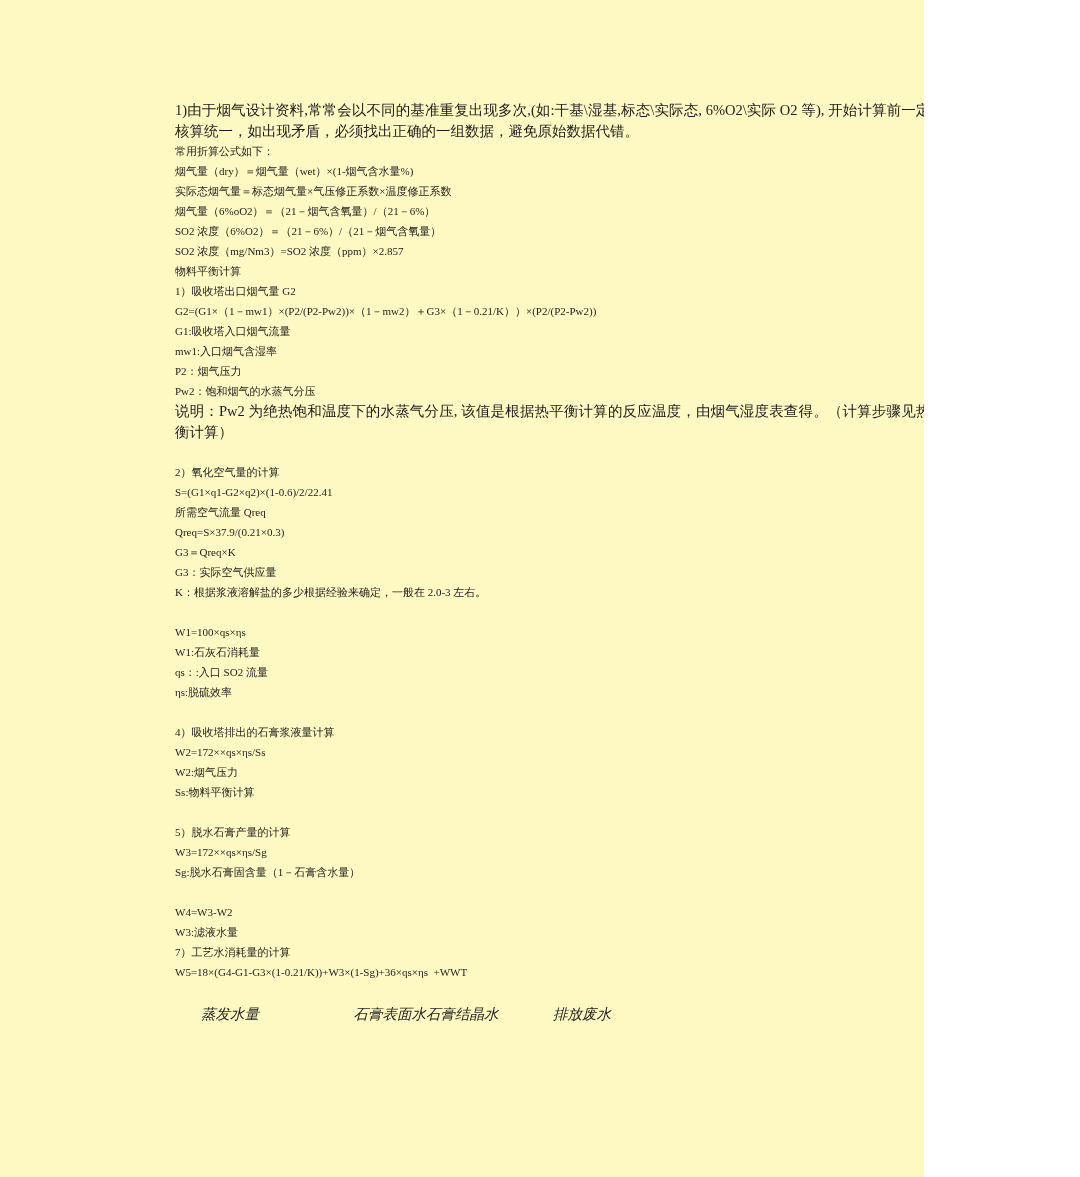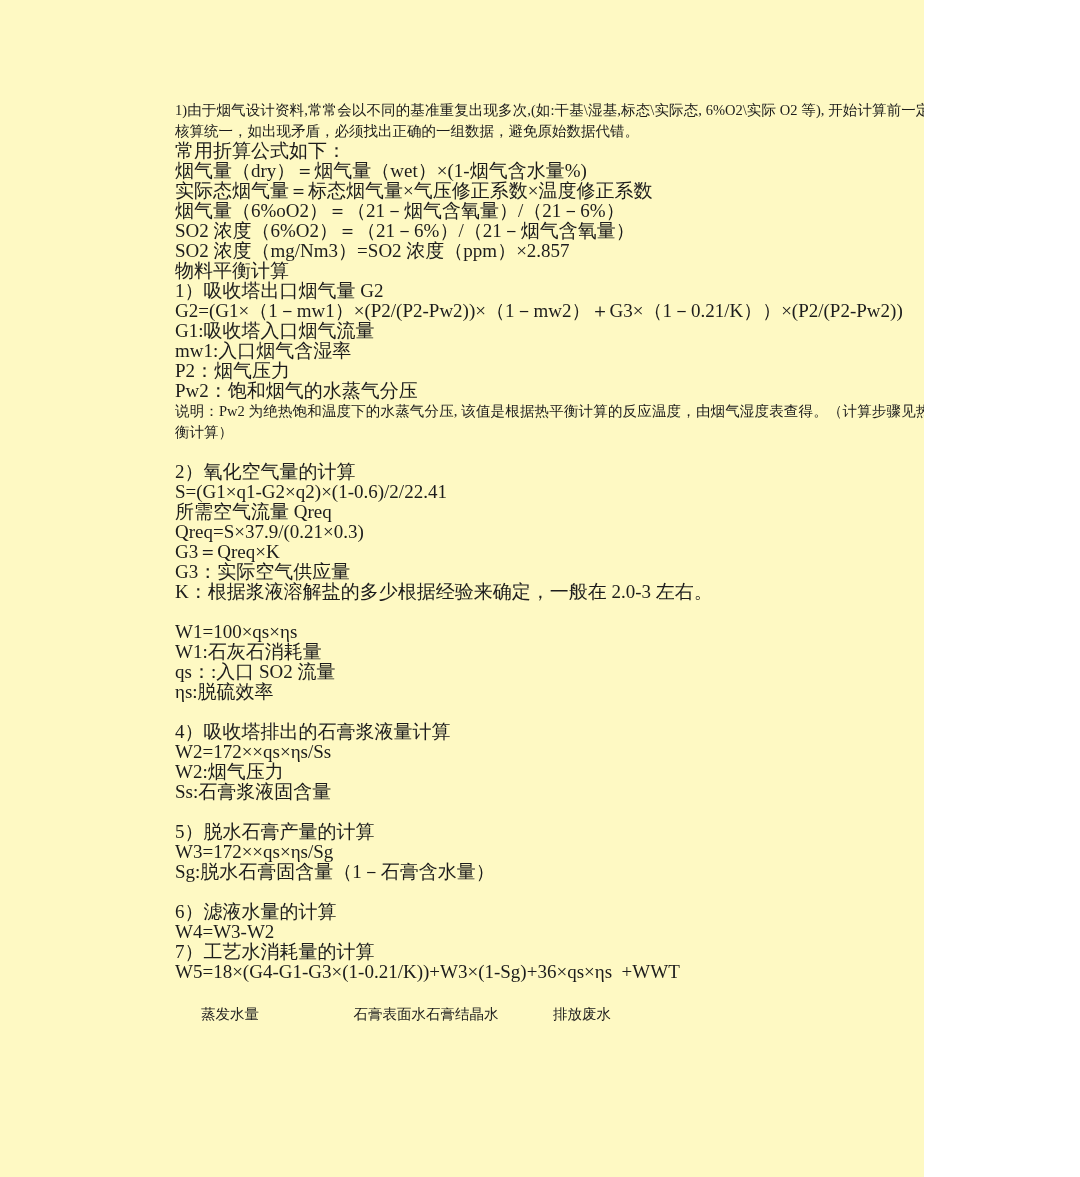--- a/index.html
+++ b/index.html
@@ -16,21 +16,21 @@
     color: #1a1a1a;
     overflow: hidden;
   }
   .doc-body {
     position: absolute;
     left: 175px;
     top: 100px;
     width: 770px;
   }
   .line {
-    font-size: 19px;
+    font-size: 11px;
     line-height: 20px;
     white-space: pre-wrap;
     color: #1c1c1c;
   }
   .para {
     font-size: 14.5px;
     line-height: 20.5px;
     text-align: justify;
     white-space: pre-wrap;
     color: #1c1c1c;
@@ -42,20 +42,21 @@
     margin-top: 22px;
     padding-left: 26px;
     font-size: 14.5px;
     line-height: 20px;
     color: #1c1c1c;
     display: flex;
     gap: 0;
   }
   .footnote-row span {
     display: inline-block;
+    font-style: italic;
   }
   .fn1 { width: 110px; }
   .fn2 { width: 115px; text-align: right; }
   .fn3 { width: 95px; }
   .fn4 { width: 90px; text-align: right; }
 </style>
 </head>
 <body>
 
 <div class="page">
@@ -94,32 +95,32 @@
     <div class="line">W1=100×qs×ηs</div>
     <div class="line">W1:石灰石消耗量</div>
     <div class="line">qs：:入口 SO2 流量</div>
     <div class="line">ηs:脱硫效率</div>
 
     <div class="gap"></div>
 
     <div class="line">4）吸收塔排出的石膏浆液量计算</div>
     <div class="line">W2=172××qs×ηs/Ss</div>
     <div class="line">W2:烟气压力</div>
-    <div class="line">Ss:石膏浆液固含量</div>
+    <div class="line">Ss:物料平衡计算</div>
 
     <div class="gap"></div>
 
     <div class="line">5）脱水石膏产量的计算</div>
     <div class="line">W3=172××qs×ηs/Sg</div>
     <div class="line">Sg:脱水石膏固含量（1－石膏含水量）</div>
 
     <div class="gap"></div>
 
-    <div class="line">6）滤液水量的计算</div>
     <div class="line">W4=W3-W2</div>
+    <div class="line">W3:滤液水量</div>
 
     <div class="line">7）工艺水消耗量的计算</div>
     <div class="line">W5=18×(G4-G1-G3×(1-0.21/K))+W3×(1-Sg)+36×qs×ηs  +WWT</div>
 
     <div class="footnote-row">
       <span class="fn1">蒸发水量</span>
       <span class="fn2">石膏表面水</span>
       <span class="fn3">石膏结晶水</span>
       <span class="fn4">排放废水</span>
     </div>

